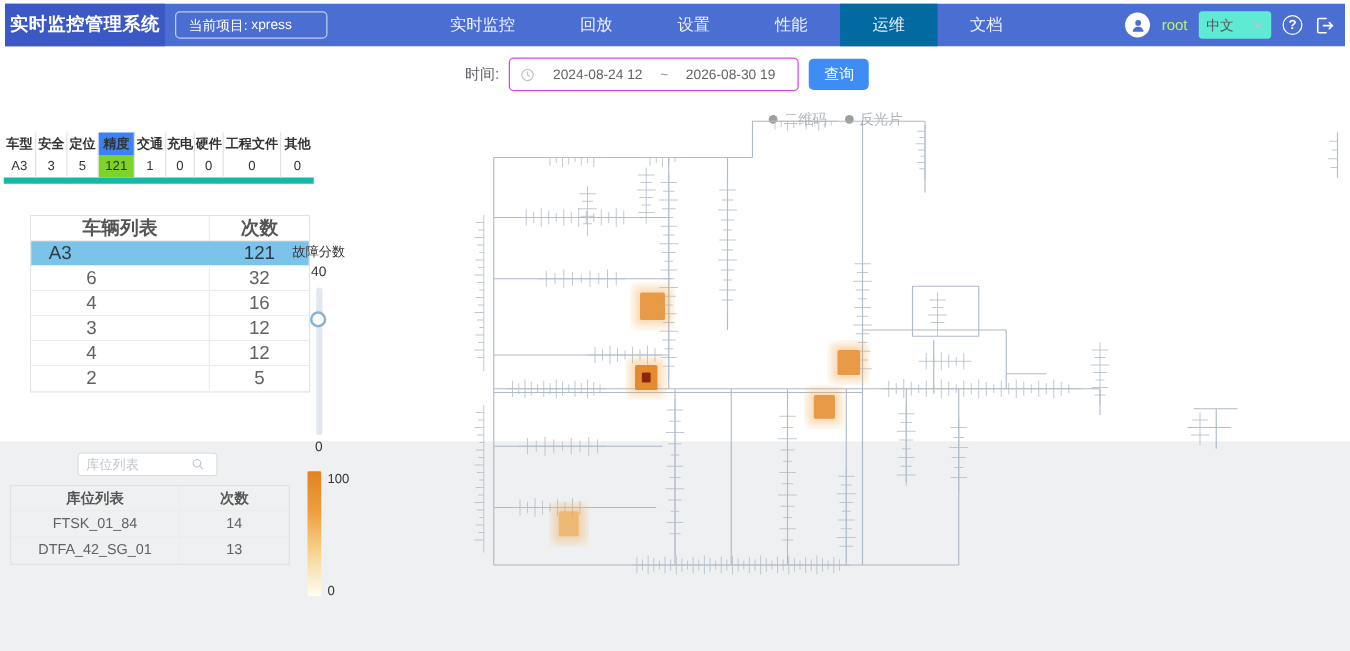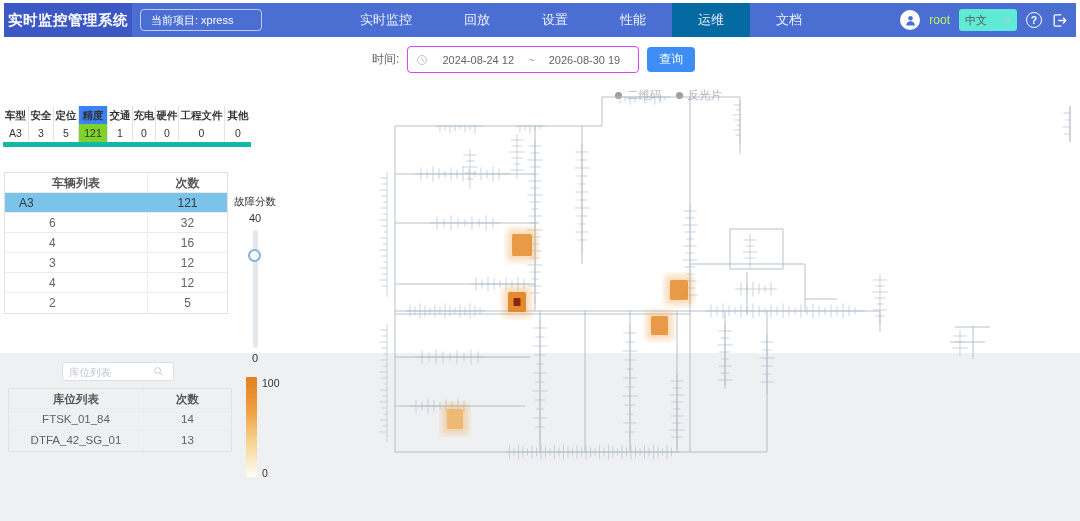--- a/index.html
+++ b/index.html
@@ -38,21 +38,21 @@
   
   .stats { position:absolute; left:3px; top:74px; border-bottom:5px solid #14b8a6;margin-top:32px;}
   .stats-row { display:flex; }
   .stats-cell { height:18px; line-height:18px; text-align:center; font-size:10.5px; color:#333;
     border-right:1px solid #e3e3e3; }
   .stats-row.hdr .stats-cell { font-weight:bold; }
   .stats-cell:last-child { border-right:none; }
   .stats-cell.hl { background:#7ed32a; }
 
   
-  .vtable { position:absolute; left:4px; top:172px; width:224px; border:1px solid #e2e2e2; font-size:12px; color:#606266;}
+  .vtable { position:absolute; left:24px; top:172px; width:224px; border:1px solid #e2e2e2; font-size:15px; color:#606266;}
   .vrow { display:flex; height:20px; line-height:20px; border-bottom:1px solid #ececec; background:#fff;}
   .vrow:last-child { border-bottom:none; }
   .vrow .c1 { flex:1; padding-left:14px; }
   .vrow .c2 { width:80px; text-align:center; border-left:1px solid #ececec; }
   .vrow.hdr { font-weight:bold; color:#555; }
   .vrow.hdr .c1 { text-align:center; padding-left:0; }
   .vrow.sel { background:#7cc3ea; color:#2f3a44; }
   .vrow.sel .c2 { border-left-color:#7cc3ea; }
   .vrow.child .c1 { padding-left:44px; }
 

